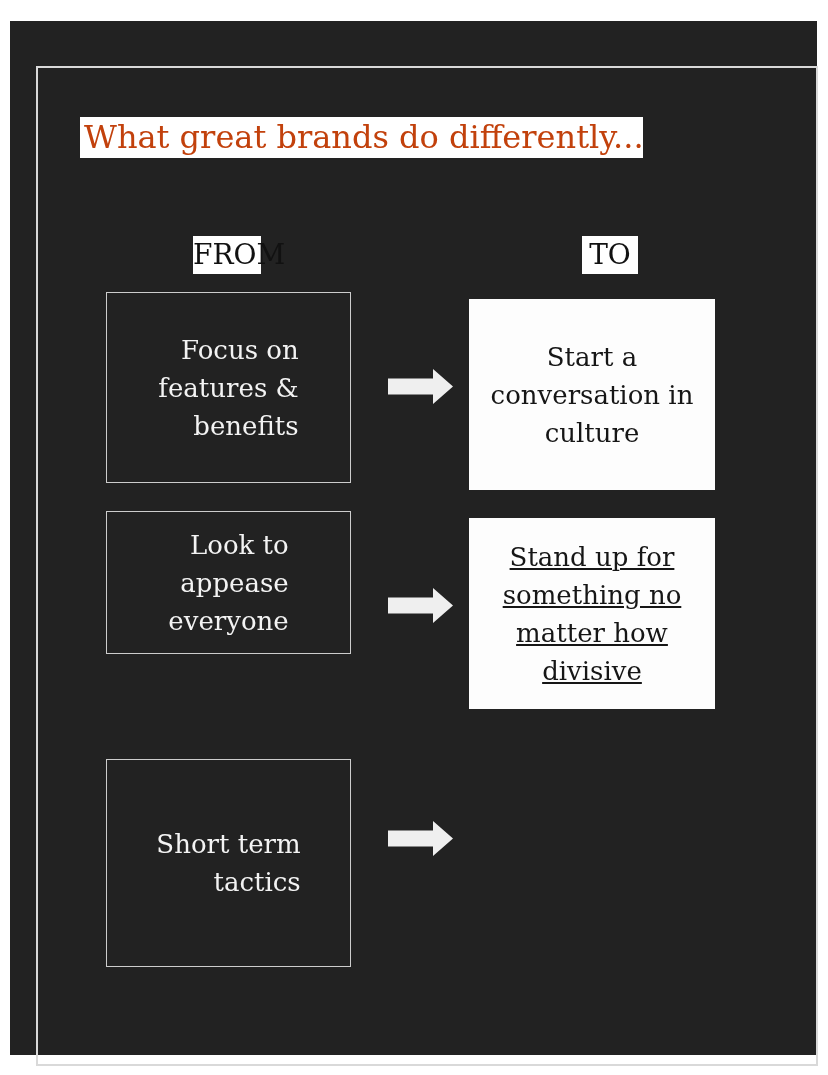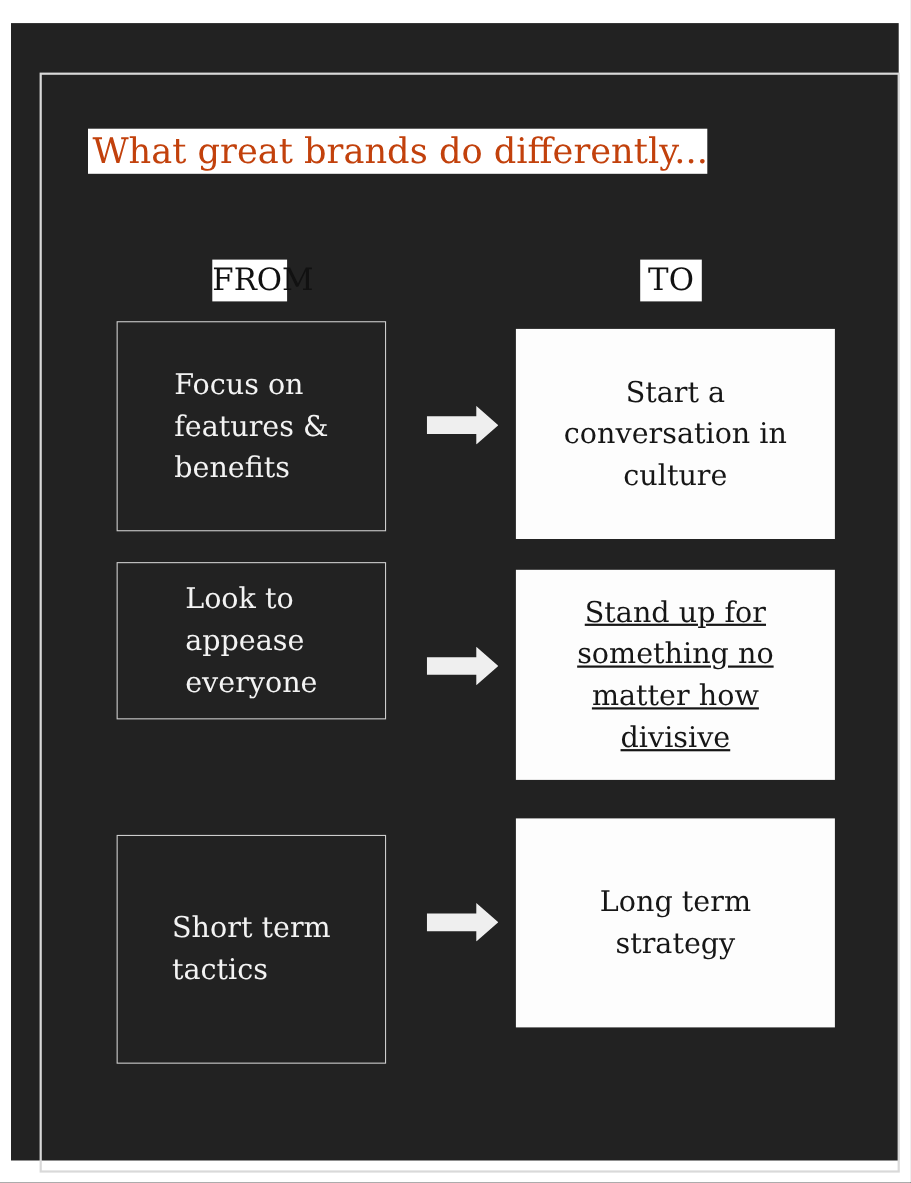--- a/index.html
+++ b/index.html
@@ -52,32 +52,32 @@
   .from-box {
     position: absolute;
     left: 96px; width: 245px;
     border: 1px solid #cdcdcd;
     box-sizing: border-box;
     background: transparent;
     color: #f3f3f3;
     display: flex;
     align-items: center;
     justify-content: center;
-    text-align: left;
+    text-align: right;
     font-size: 26px;
     line-height: 38px;
     white-space: pre-line;
   }
   .from-box.r1 { top: 271px; height: 191px; }
   .from-box.r2 { top: 490px; height: 143px; }
   .from-box.r3 { top: 738px; height: 208px; }
 
   .to-box {
     position: absolute;
-    left: 459px; width: 290px;
+    left: 459px; width: 246px;
     background: #fdfdfd;
     color: #161616;
     display: flex;
     align-items: center;
     justify-content: center;
     text-align: center;
     font-size: 26px;
     line-height: 38px;
     white-space: pre-line;
   }
@@ -136,18 +136,14 @@
 divisive</span>
     </div>
 
     <div class="from-box r3">
       <span>Short term
 tactics</span>
     </div>
     <svg class="arrow r3" viewBox="0 0 65 35">
       <polygon points="0,9.5 45,9.5 45,0 65,17.5 45,35 45,25.5 0,25.5"></polygon>
     </svg>
-    <div class="to-box r3">
-      <span>Long term
-strategy</span>
-    </div>
   </div>
 </div>
 
 </body></html>

